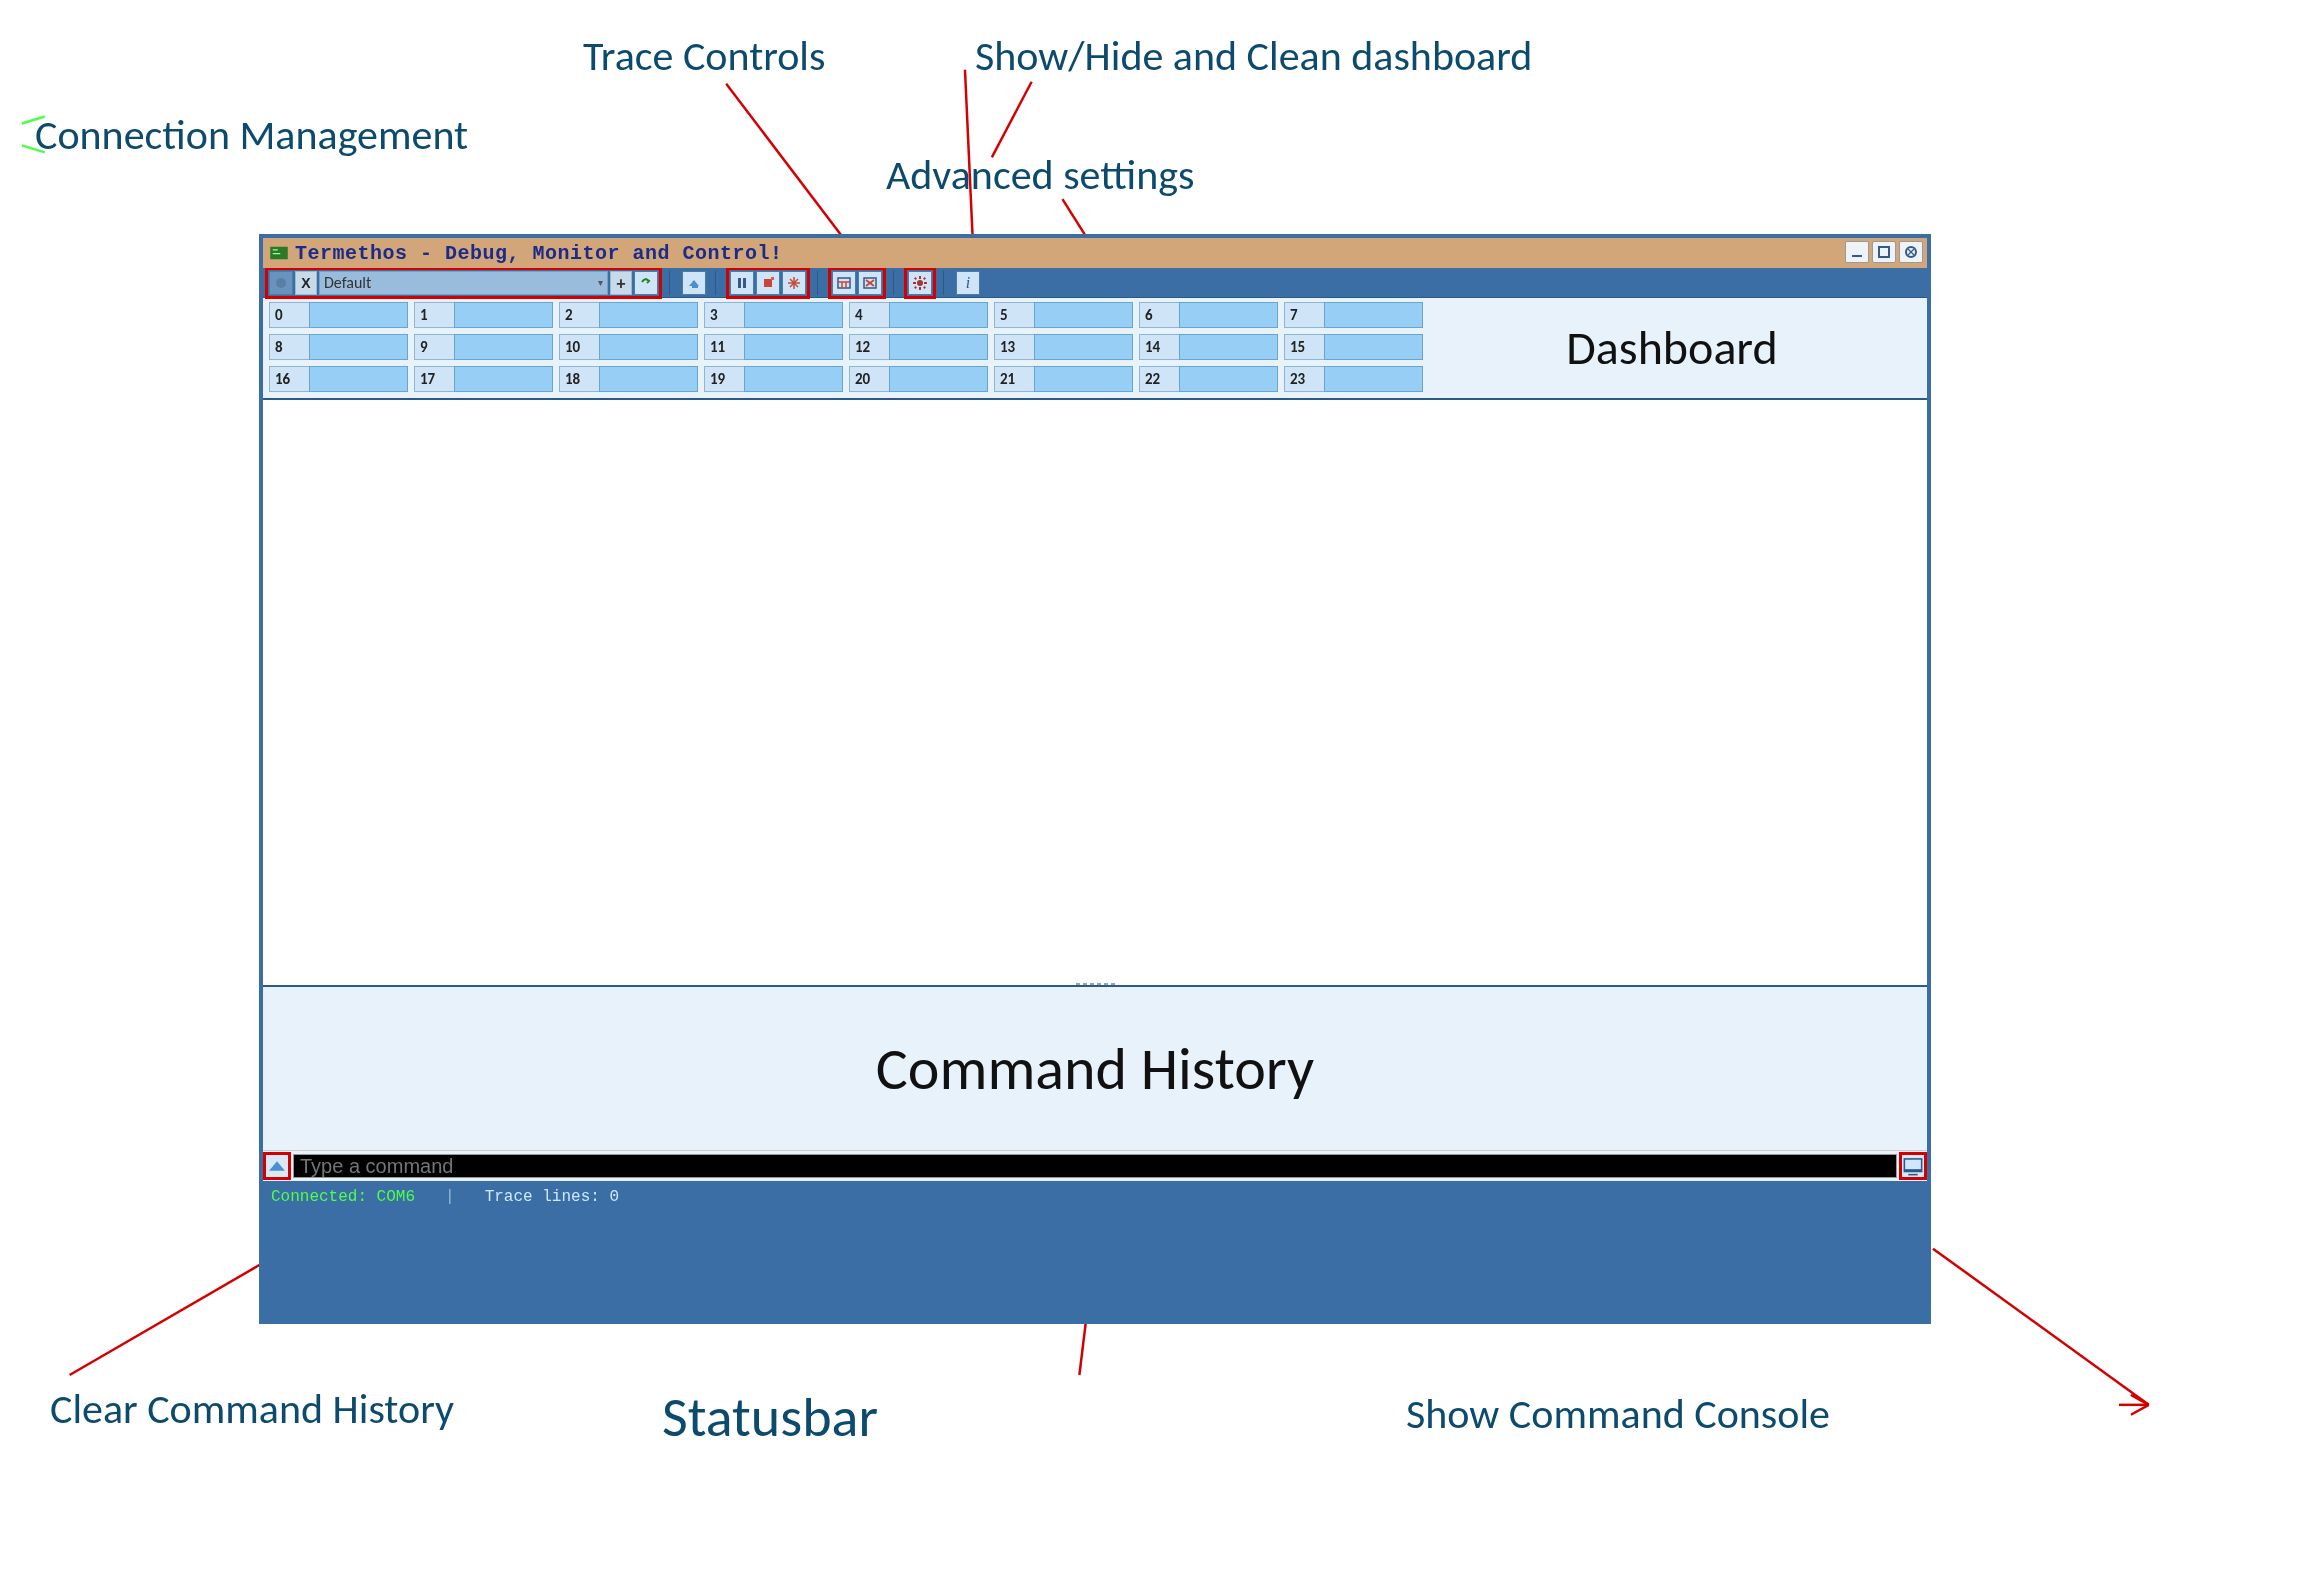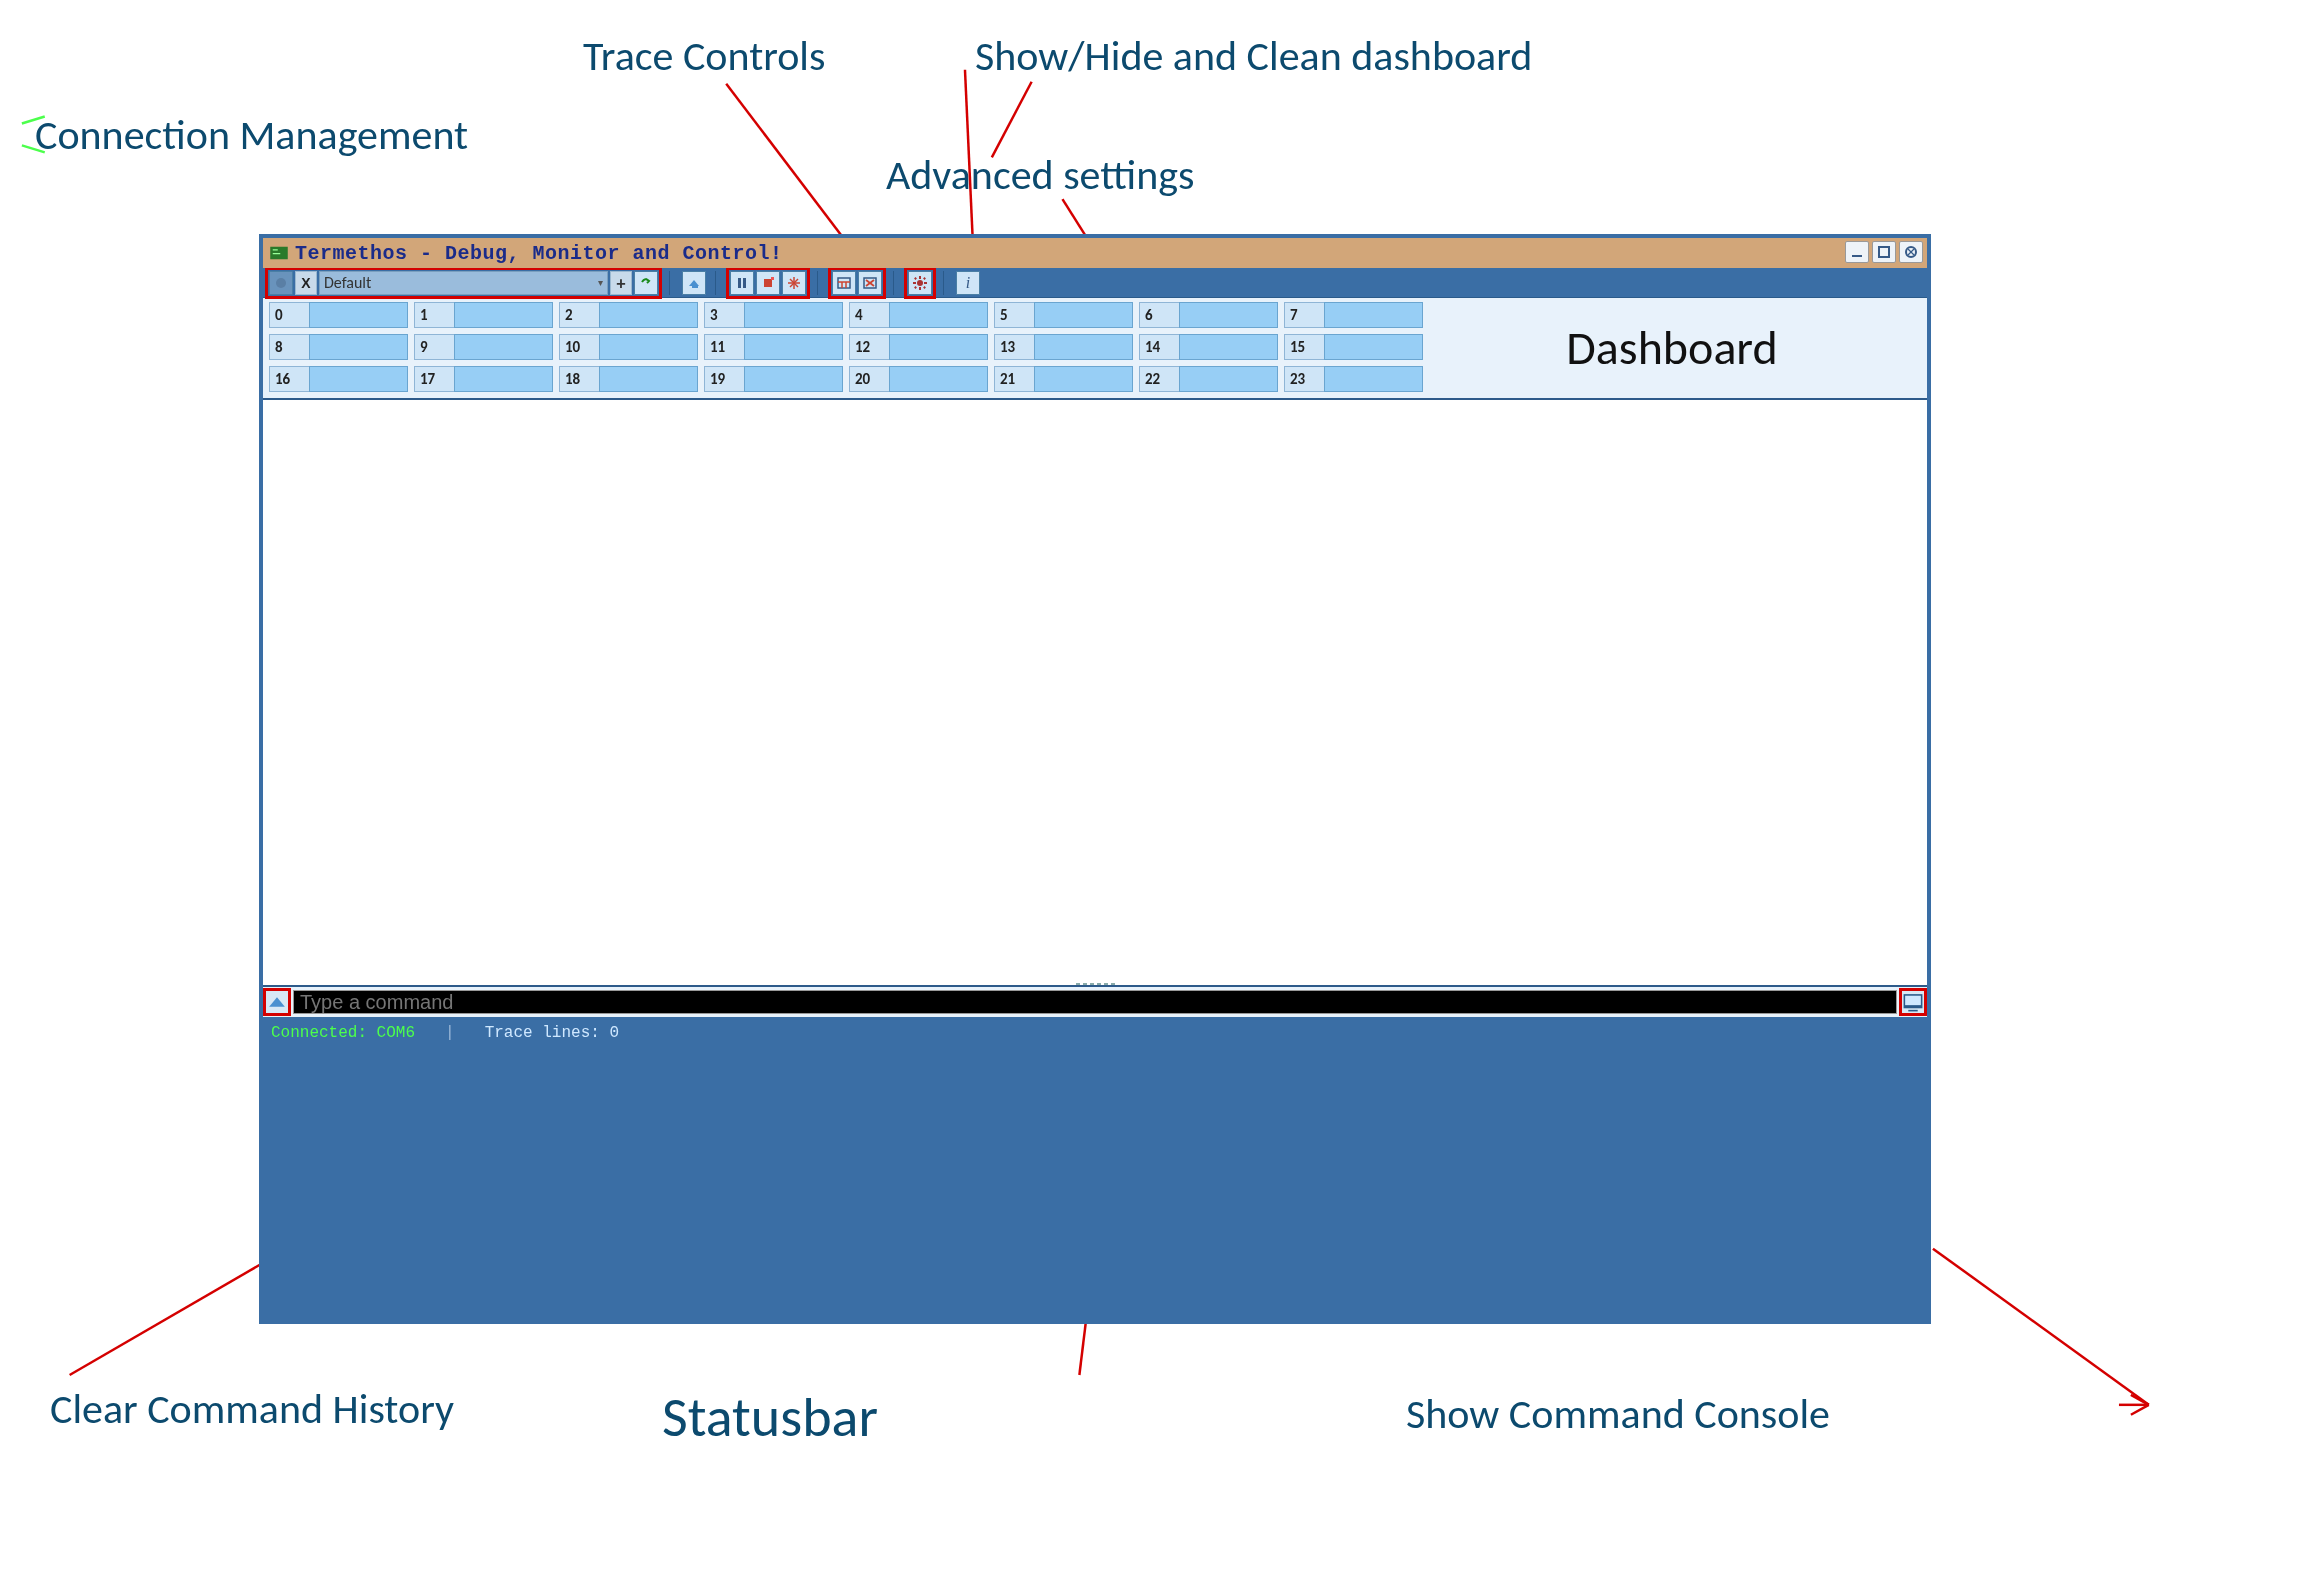--- a/index.html
+++ b/index.html
@@ -581,20 +581,23 @@
     <div class="splitter">
       <span></span>
         <span></span>
         <span></span>
         <span></span>
         <span></span>
         <span></span>
     </div>
   </div>
 
+  <div class="cmd-history">
+    <div class="cmd-title">Command History</div>
+  </div>
 
   <div class="cmd-row">
     <div class="cmd-clear-btn redbox">
       <svg viewBox="0 0 14 14">
           <path d="M2 10 L7 4 L12 10 Z" fill="#4a90d0"></path>
         </svg>
     </div>
     <input class="cmd-input" placeholder="Type a command" style="">
     <div class="cmd-console-btn redbox">
       <svg viewBox="0 0 14 14">

